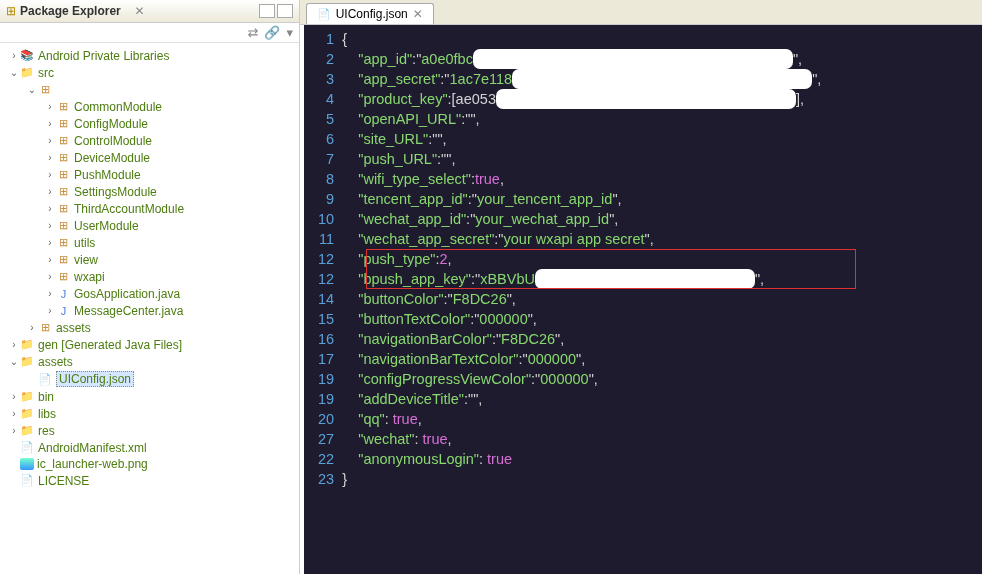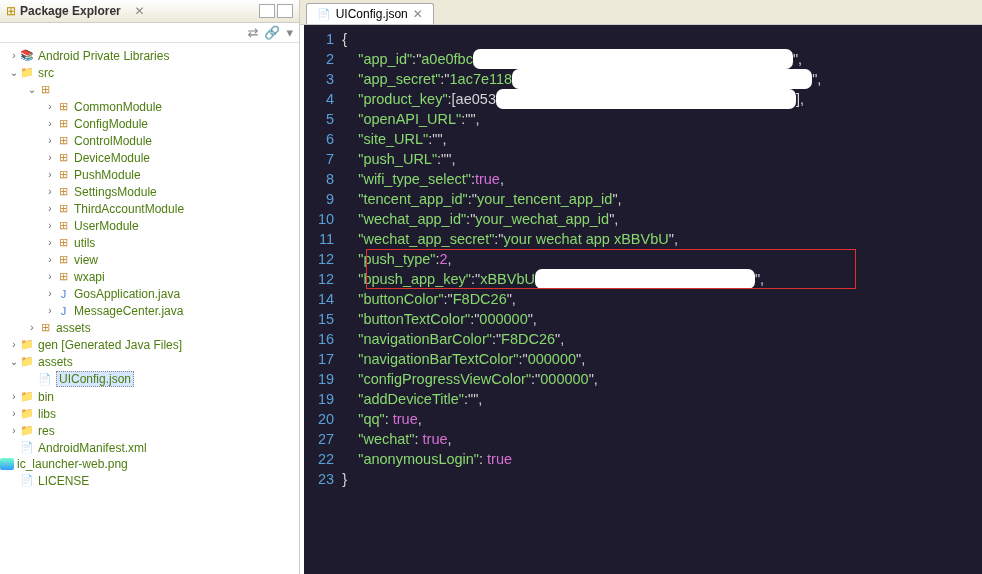--- a/index.html
+++ b/index.html
@@ -176,21 +176,21 @@
       </div>
     <div class="tree-item" style="padding-left:8px">
         <span class="arrow">›</span>
         <span class="folder-icon">📁</span>
         <span class="label">res</span>
       </div>
     <div class="tree-item" style="padding-left:20px">
         <span class="file-icon">📄</span>
         <span class="label">AndroidManifest.xml</span>
       </div>
-    <div class="tree-item" style="">
+    <div class="tree-item" style="padding-left:20px">
         <span class="img-icon"></span>
         <span class="label">ic_launcher-web.png</span>
       </div>
     <div class="tree-item" style="padding-left:20px">
         <span class="txt-icon">📄</span>
         <span class="label">LICENSE</span>
       </div>
   </div>
 </div>
 
@@ -233,21 +233,21 @@
     <div class="code-line"><span class="punct">{</span></div>
         <div class="code-line">    <span class="key">"app_id"</span><span class="punct">:"</span><span class="str">a0e0fbc</span><span class="redact" style="width:320px">&nbsp;</span><span class="punct">",</span></div>
         <div class="code-line">    <span class="key">"app_secret"</span><span class="punct">:"</span><span class="str">1ac7e118</span><span class="redact" style="width:300px">&nbsp;</span><span class="punct">",</span></div>
         <div class="code-line">    <span class="key">"product_key"</span><span class="punct">:[ae053</span><span class="redact" style="width:300px">&nbsp;</span><span class="punct">],</span></div>
         <div class="code-line">    <span class="key">"openAPI_URL"</span><span class="punct">:"</span><span class="str"></span><span class="punct">",</span></div>
         <div class="code-line">    <span class="key">"site_URL"</span><span class="punct">:"</span><span class="str"></span><span class="punct">",</span></div>
         <div class="code-line">    <span class="key">"push_URL"</span><span class="punct">:"</span><span class="str"></span><span class="punct">",</span></div>
         <div class="code-line">    <span class="key">"wifi_type_select"</span><span class="punct">:</span><span class="kw">true</span><span class="punct">,</span></div>
         <div class="code-line">    <span class="key">"tencent_app_id"</span><span class="punct">:"</span><span class="str">your_tencent_app_id</span><span class="punct">",</span></div>
         <div class="code-line">    <span class="key">"wechat_app_id"</span><span class="punct">:"</span><span class="str">your_wechat_app_id</span><span class="punct">",</span></div>
-        <div class="code-line">    <span class="key">"wechat_app_secret"</span><span class="punct">:"</span><span class="str">your wechat app xBBVbU</span><span class="punct">",</span></div>
+        <div class="code-line">    <span class="key">"wechat_app_secret"</span><span class="punct">:"</span><span class="str">your wxapi app secret</span><span class="punct">",</span></div>
         <div class="code-line">    <span class="key">"push_type"</span><span class="punct">:</span><span class="num">2</span><span class="punct">,</span></div>
         <div class="code-line">    <span class="key">"bpush_app_key"</span><span class="punct">:"</span><span class="str">xBBVbU</span><span class="redact" style="width:220px">&nbsp;</span><span class="punct">",</span></div>
         <div class="code-line">    <span class="key">"buttonColor"</span><span class="punct">:"</span><span class="str">F8DC26</span><span class="punct">",</span></div>
         <div class="code-line">    <span class="key">"buttonTextColor"</span><span class="punct">:"</span><span class="str">000000</span><span class="punct">",</span></div>
         <div class="code-line">    <span class="key">"navigationBarColor"</span><span class="punct">:"</span><span class="str">F8DC26</span><span class="punct">",</span></div>
         <div class="code-line">    <span class="key">"navigationBarTextColor"</span><span class="punct">:"</span><span class="str">000000</span><span class="punct">",</span></div>
         <div class="code-line">    <span class="key">"configProgressViewColor"</span><span class="punct">:"</span><span class="str">000000</span><span class="punct">",</span></div>
         <div class="code-line">    <span class="key">"addDeviceTitle"</span><span class="punct">:"</span><span class="str"></span><span class="punct">",</span></div>
         <div class="code-line">    <span class="key">"qq"</span><span class="punct">:</span><span class="kw"> true</span><span class="punct">,</span></div>
         <div class="code-line">    <span class="key">"wechat"</span><span class="punct">:</span><span class="kw"> true</span><span class="punct">,</span></div>

